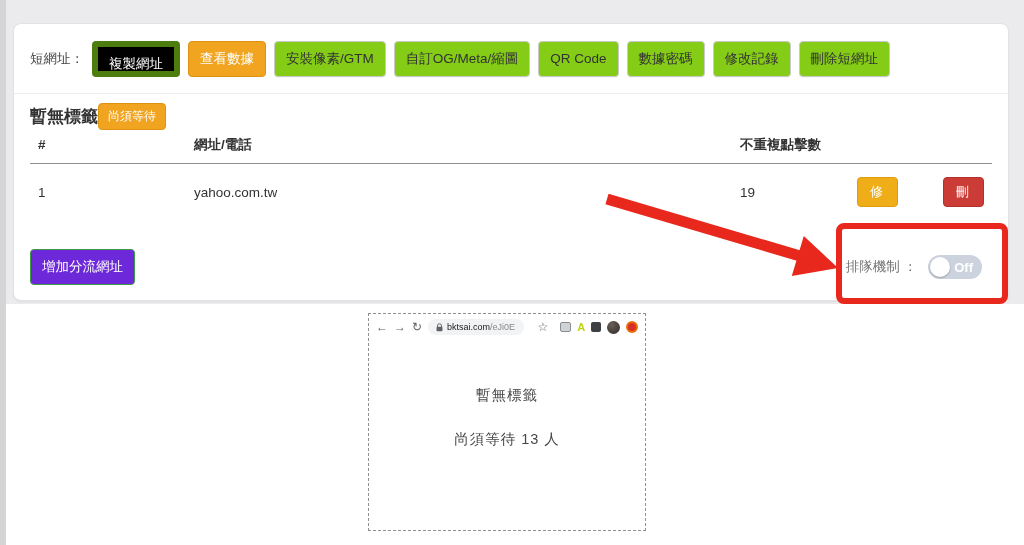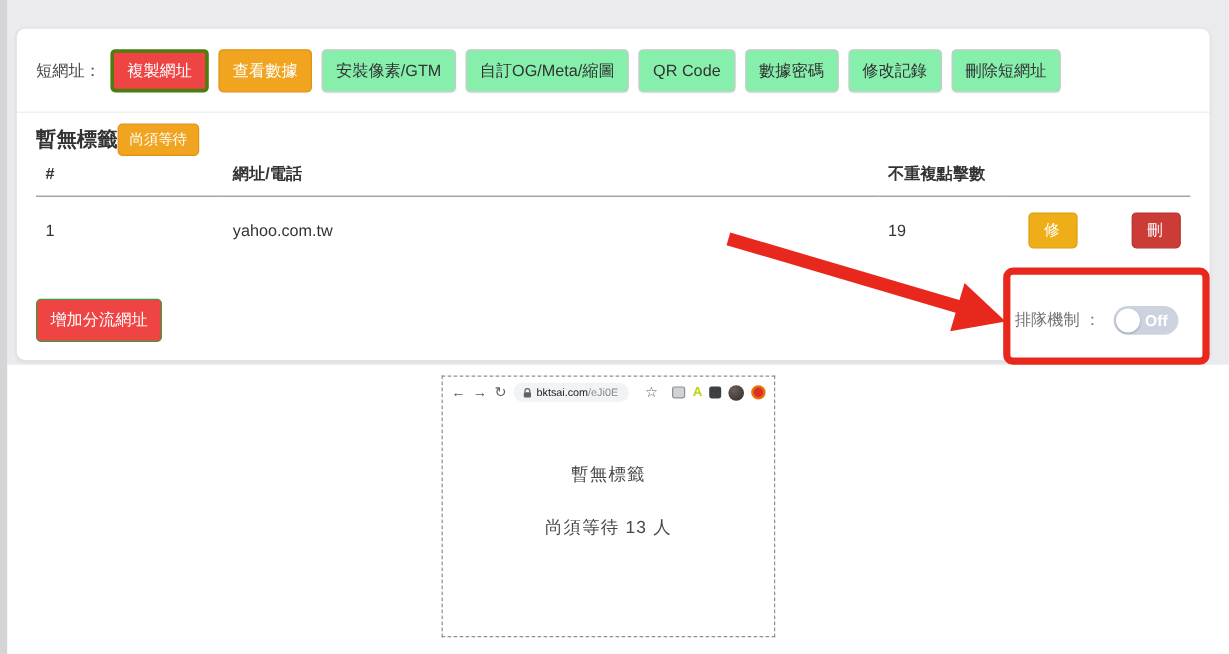--- a/index.html
+++ b/index.html
@@ -15,23 +15,23 @@
     background:#fff; border:1px solid #e3e3e5; border-radius:8px; z-index:1;
     padding:17px 16px 0; box-shadow:0 1px 2px rgba(0,0,0,.05);
   }
   .top-row { display:flex; align-items:center; gap:8px; height:36px; }
   .lbl-short { font-size:13.5px; color:#454545; white-space:nowrap; }
   .short-link { font-size:14.5px; color:#3279bd; text-decoration:none; margin-right:2px; white-space:nowrap; cursor:pointer; }
   .btn {
     border-radius:4px; font-size:13.5px; height:36px; line-height:34px; padding:0 11px;
     box-sizing:border-box; white-space:nowrap; cursor:pointer; display:inline-block; text-align:center;
   }
-  .btn-cyan   { background:#ef4444; border:3px solid #4d7c0f; color:#fff;font-family:Liberation Mono, monospace; }
+  .btn-cyan   { background:#000000; border:6px solid #4d7c0f; color:#fff; }
   .btn-orange { background:#f0a41f; border:1px solid #de9312; color:#fff; }
-  .btn-white  { background:#86efac; border:1px solid #c9c9c9; color:#333; box-shadow:0 1px 1px rgba(0,0,0,.04); }
+  .btn-white  { background:#84cc16; border:1px solid #c9c9c9; color:#333; box-shadow:0 1px 1px rgba(0,0,0,.04); }
 
   .divider { border:0; border-top:1px solid #ececec; margin:16px -16px 10px; }
 
   .section-row { display:flex; align-items:center; height:24px; }
   .section-title { font-size:17px; font-weight:bold; color:#333; }
   .badge-orange {
     background:#f0a41f; border:1px solid #de9312; color:#fff; font-size:12px;
     padding:4px 9px; border-radius:4px; cursor:pointer;
   }
 
@@ -42,21 +42,21 @@
   }
   table.split td { font-size:13.5px; color:#333; padding:13px 8px; vertical-align:middle; line-height:17px; }
   .col-idx { width:140px; } .col-url { width:530px; } .col-clk { width:88px; }
   .actions-cell { display:flex; gap:45px; padding-left:13px; align-items:center; }
   .btn-sm { border-radius:4px; font-size:13px; height:30px; line-height:28px; padding:0 12px;
             box-sizing:border-box; color:#fff; cursor:pointer; }
   .btn-yellow { background:#efae17; border:1px solid #dd9e0d; }
   .btn-red    { background:#ca3c35; border:1px solid #b5302a; }
 
   .bottom-row { display:flex; justify-content:space-between; align-items:center; margin-top:29px; }
-  .btn-green { background:#ef4444; border:1px solid #3f9a45; color:#fff; }
+  .btn-green { background:#6d28d9; border:1px solid #3f9a45; color:#fff; }
   .queue-group { display:flex; align-items:center; gap:11px; margin-right:10px; }
   .queue-label { font-size:13.5px; color:#737373; }
   .toggle {
     position:relative; width:54px; height:24px; border-radius:12px; background:#ccd3de; cursor:pointer;
   }
   .toggle .knob {
     position:absolute; left:2px; top:2px; width:20px; height:20px; border-radius:50%;
     background:#fff; box-shadow:0 1px 2px rgba(0,0,0,.25);
   }
   .toggle .state { position:absolute; right:9px; top:5px; font-size:13px; font-weight:bold; color:#fff; }

